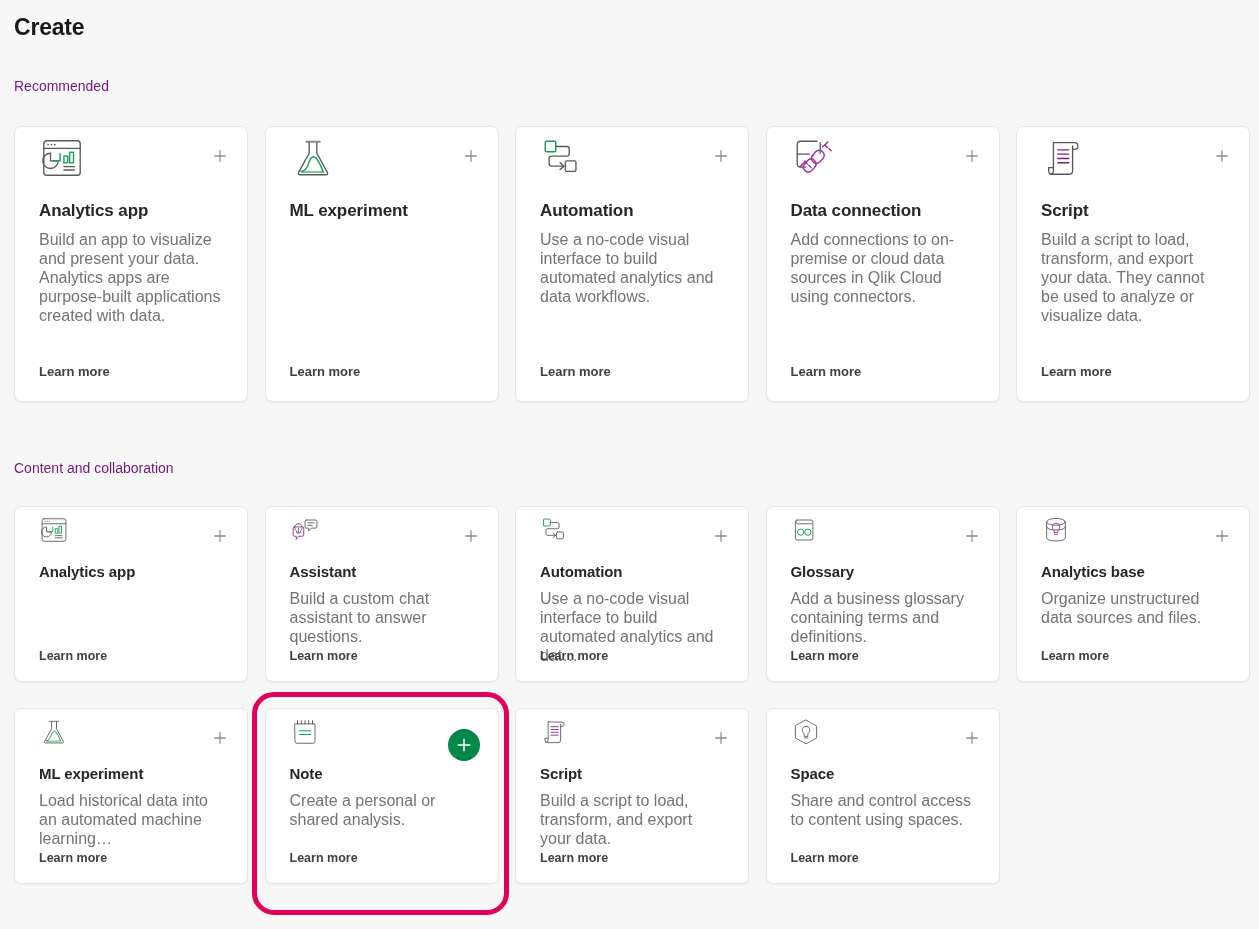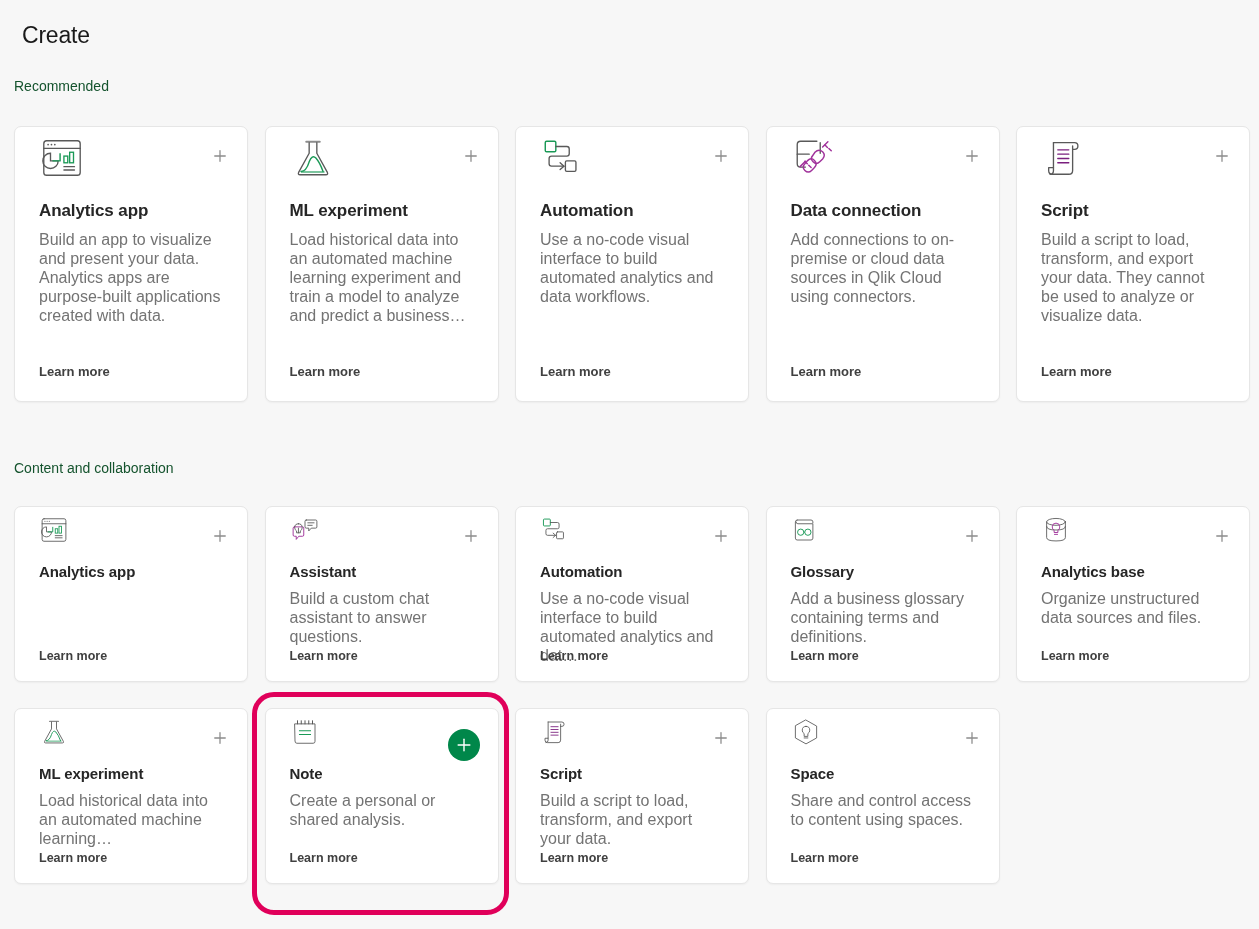--- a/index.html
+++ b/index.html
@@ -8,30 +8,30 @@
     width: 1259px; height: 929px;
     background: #f7f7f7;
     font-family: "Liberation Sans", sans-serif;
     color: #404040;
     overflow: hidden;
   }
   #root { position: relative; width: 1259px; height: 929px; padding: 0 14px; }
 
   .page-title {
     font-size: 23px;
-    font-weight: normal;
+    font-weight: bold;
     color: #1a1a1a;
     letter-spacing: -0.2px;
-    margin: 8px;
+    margin: 0;
     position: absolute;
     left: 14px; top: 14px;
   }
   .section-title {
     font-size: 14px;
-    color: #14532d;
+    color: #701a75;
     font-weight: normal;
     position: absolute;
     left: 14px;
   }
   #sec-1-title { top: 78px; }
   #sec-2-title { top: 460px; }
 
   .grid { position: absolute; left: 14px; display: flex; gap: 16.5px; }
   #row-1 { top: 126px; }
   #row-2 { top: 506px; }
@@ -156,21 +156,20 @@
       <line x1="11.5" y1="38.6" x2="36" y2="38.6" stroke="#1a9956" fill="none" stroke-width="1.2"></line>
     </svg>
         </div>
         <div class="plus-btn">
           <svg width="18" height="18" viewBox="0 0 24 24">
    <line x1="12" y1="5" x2="12" y2="19" stroke="#8c8c8c" stroke-width="1.7" stroke-linecap="round"></line>
    <line x1="5" y1="12" x2="19" y2="12" stroke="#8c8c8c" stroke-width="1.7" stroke-linecap="round"></line>
           </svg>
         </div>
         <div class="card-title">ML experiment</div>
-        <div class="card-desc">Load historical data into an automated machine learning experiment and train a model to analyze and predict a business…</div>
         <a class="learn-more">Learn more</a>
       </div>
       <div class="card tall">
         <div class="card-icon">
           <svg width="46" height="46" viewBox="0 0 48 48">
       <rect x="5.5" y="6.5" width="11" height="11" rx="1.4" stroke="#1a9956" fill="none" stroke-width="1.5"></rect>
       <path d="M16.5 12 L28 12 Q30.5 12 30.5 14.5 L30.5 19.5 Q30.5 22 28 22 L12 22 Q9.5 22 9.5 24.5 L9.5 30 Q9.5 32.5 12 32.5 L25 32.5" stroke="#595959" fill="none" stroke-width="1.4" stroke-linecap="round" stroke-linejoin="round"></path>
       <path d="M21 29 L25 32.5 L21 36" stroke="#595959" fill="none" stroke-width="1.4" stroke-linecap="round" stroke-linejoin="round"></path>
       <rect x="26.5" y="27" width="11" height="11" rx="1.4" stroke="#595959" fill="none" stroke-width="1.4" stroke-linecap="round" stroke-linejoin="round"></rect>
     </svg>

